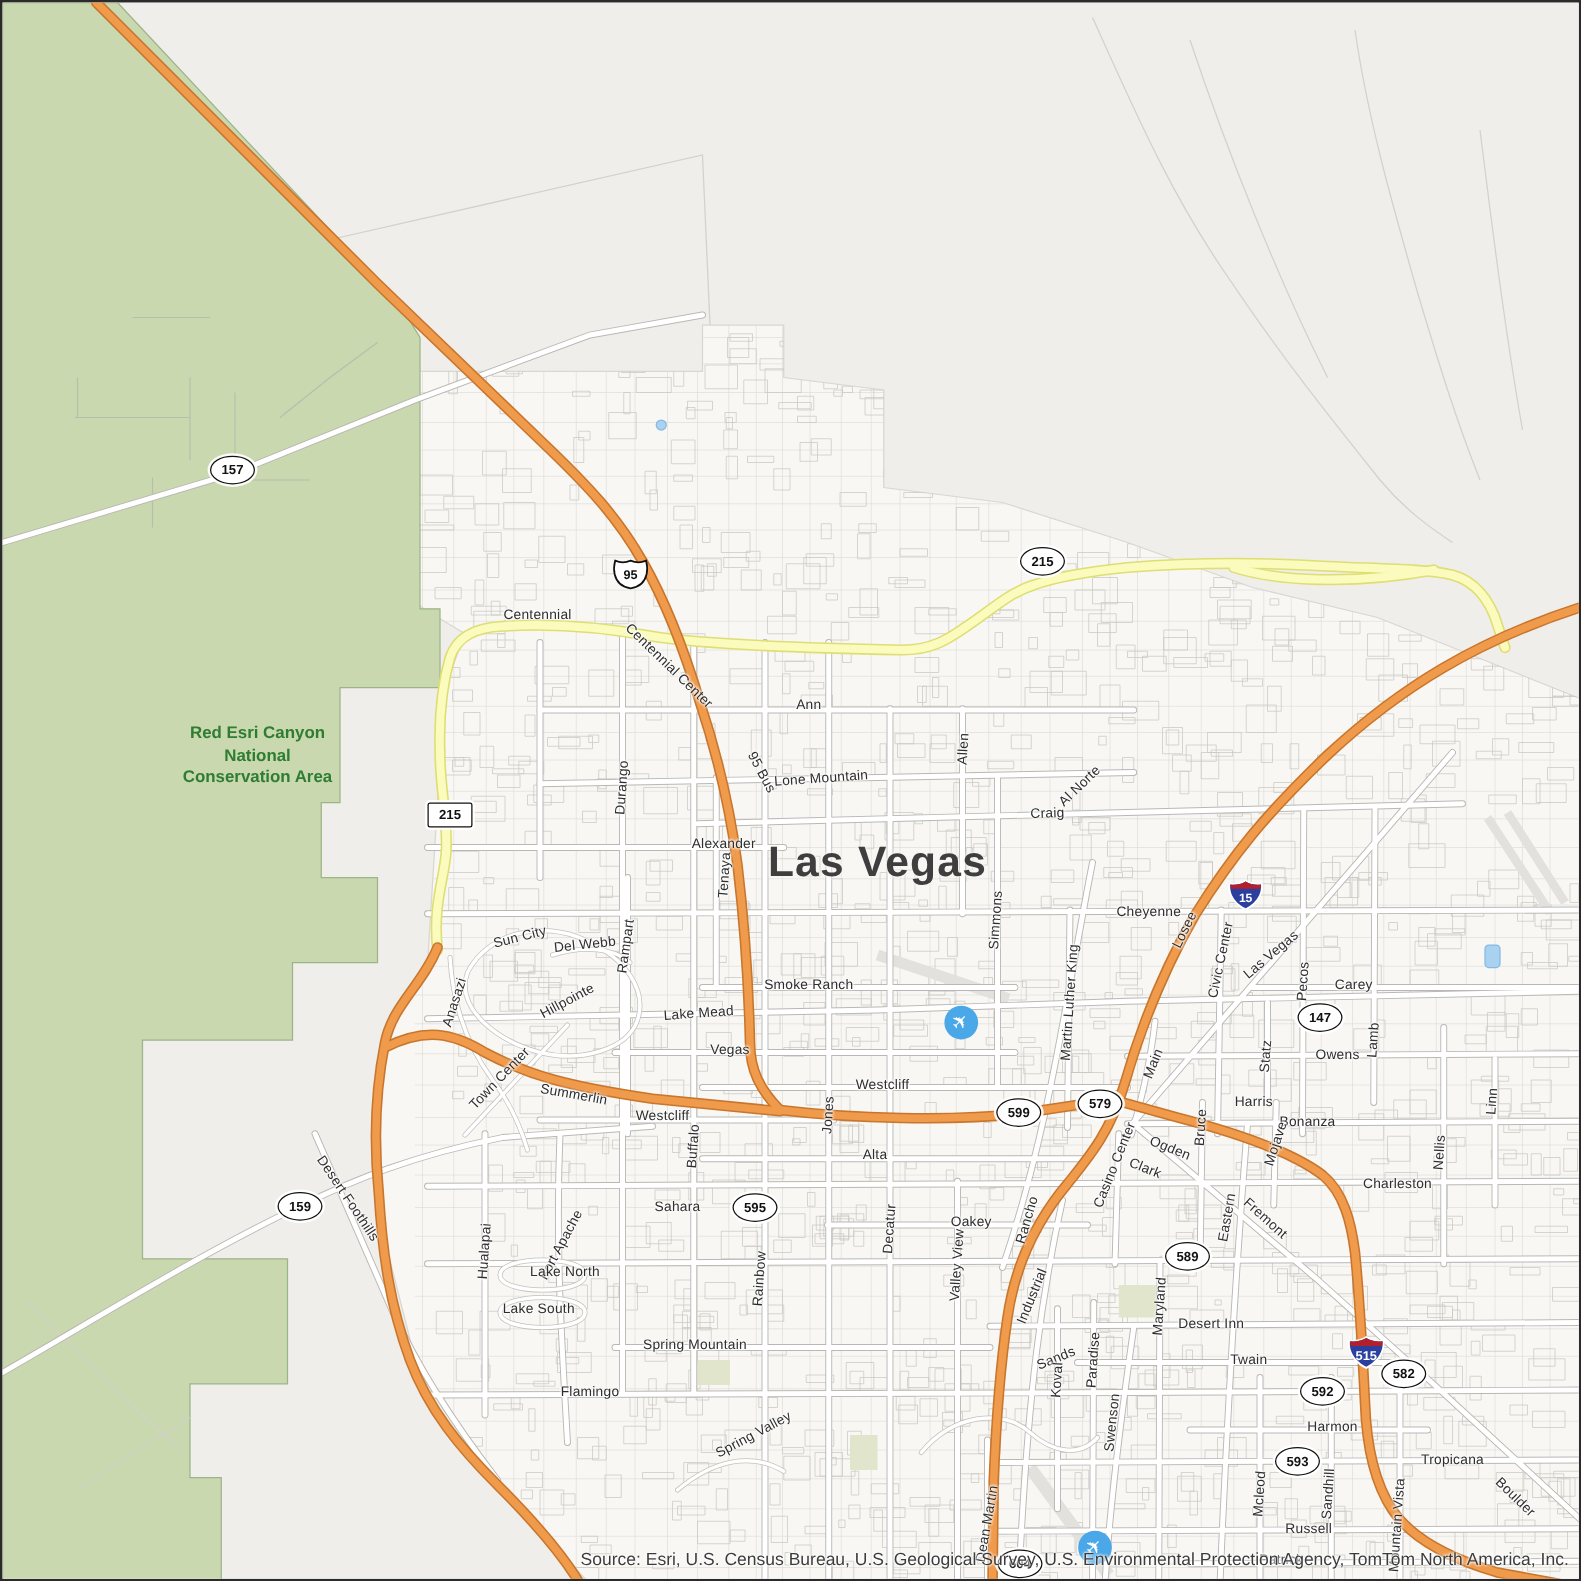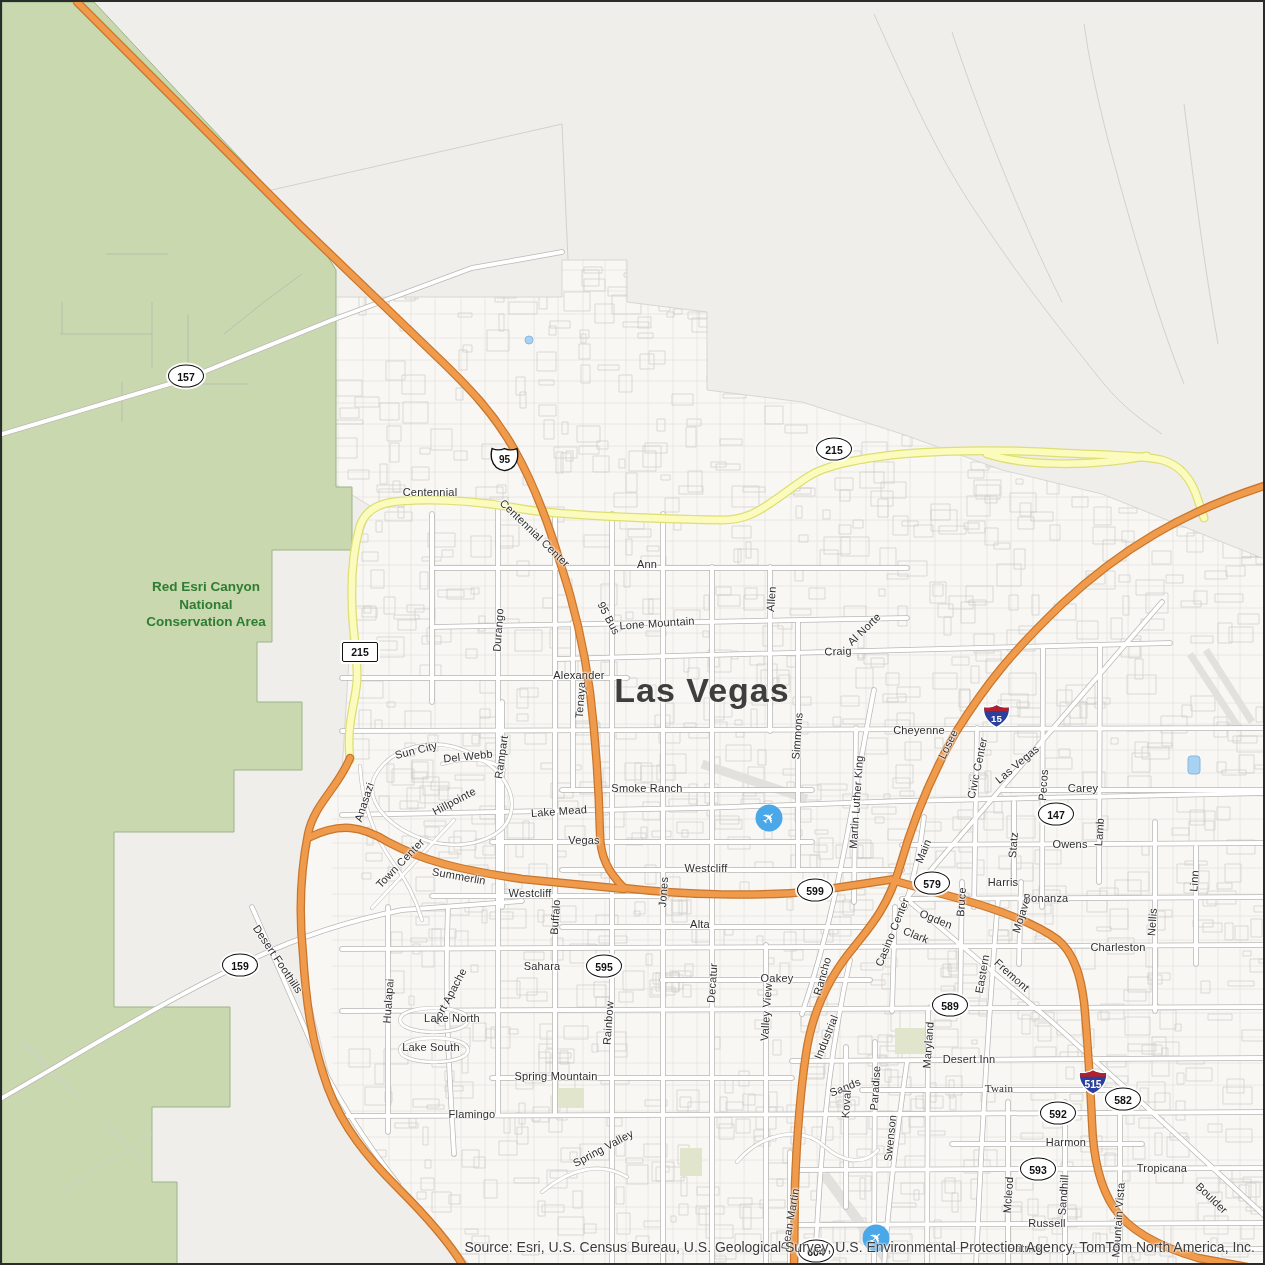--- a/index.html
+++ b/index.html
@@ -322,21 +322,21 @@
       <div class="street-label" style="left: 1010px; top: 973px; --r: 42deg;">Fremont</div>
       <div class="street-label" style="left: 386px; top: 999px; --r: -86deg;">Hualapai</div>
       <div class="street-label" style="left: 447px; top: 994px; --r: -62deg;">Fort Apache</div>
       <div class="street-label" style="left: 450px; top: 1016px; --r: 0deg;">Lake North</div>
       <div class="street-label" style="left: 429px; top: 1045px; --r: 0deg;">Lake South</div>
       <div class="street-label" style="left: 540px; top: 964px; --r: 0deg;">Sahara</div>
       <div class="street-label" style="left: 606px; top: 1021px; --r: -86deg;">Rainbow</div>
       <div class="street-label" style="left: 554px; top: 1074px; --r: 0deg;">Spring Mountain</div>
       <div class="street-label" style="left: 967px; top: 1057px; --r: 0deg;">Desert Inn</div>
       <div class="street-label" style="left: 926px; top: 1043px; --r: -86deg;">Maryland</div>
-      <div class="street-label" style="left: 997px; top: 1086px; font-family: Liberation Serif, serif; --r: 0deg;">Twain</div>
+      <div class="street-label" style="left: 997px; top: 1086px; --r: 0deg;">Twain</div>
       <div class="street-label" style="left: 843px; top: 1085px; --r: -22deg;">Sands</div>
       <div class="street-label" style="left: 844px; top: 1102px; --r: -86deg;">Koval</div>
       <div class="street-label" style="left: 873px; top: 1086px; --r: -86deg;">Paradise</div>
       <div class="street-label" style="left: 824px; top: 1035px; --r: -68deg;">Industrial</div>
       <div class="street-label" style="left: 470px; top: 1112px; --r: 0deg;">Flamingo</div>
       <div class="street-label" style="left: 601px; top: 1146px; --r: -28deg;">Spring Valley</div>
       <div class="street-label" style="left: 888px; top: 1136px; --r: -84deg;">Swenson</div>
       <div class="street-label" style="left: 1064px; top: 1140px; --r: 0deg;">Harmon</div>
       <div class="street-label" style="left: 1160px; top: 1166px; --r: 0deg;">Tropicana</div>
       <div class="street-label" style="left: 1210px; top: 1196px; --r: 44deg;">Boulder</div>
@@ -360,21 +360,21 @@
         <svg width="31" height="28" viewBox="0 0 40 34">
         <path d="M20,1 C25,4.5 31,5.5 37.5,4.5 C38.6,12 36.5,24.5 20,33 C3.5,24.5 1.4,12 2.5,4.5 C9,5.5 15,4.5 20,1 Z" fill="#fff"></path>
         <path d="M20,3 C24.5,5.8 30,6.8 35.8,6.1 C36.6,12.3 34.4,23.3 20,30.8 C5.6,23.3 3.4,12.3 4.2,6.1 C10,6.8 15.5,5.8 20,3 Z" fill="#2b3f9e"></path>
         <path d="M20,3 C24.5,5.8 30,6.8 35.8,6.1 L35.3,10.6 L4.7,10.6 L4.2,6.1 C10,6.8 15.5,5.8 20,3 Z" fill="#b3202c"></path>
         <text x="20" y="24.5" text-anchor="middle" font-size="12.5" font-weight="bold" fill="#fff" font-family="Liberation Sans, sans-serif">15</text>
         </svg>
       </div>
       <div class="shield shield-oval" style="width: 34px; height: 21px; left: 1054px; top: 812px;">147</div>
       <div class="shield shield-oval" style="width: 34px; height: 21px; left: 238px; top: 963px;">159</div>
       <div class="shield shield-oval" style="width: 34px; height: 21px; left: 813px; top: 888px;">599</div>
-      <div class="shield shield-oval" style="width: 34px; height: 21px; left: 930px; top: 881px;">579</div>
+      <div class="shield shield-oval" style="width: 34px; height: 21px; left: 878px; top: 881px;">579</div>
       <div class="shield shield-oval" style="width: 34px; height: 21px; left: 602px; top: 964px;">595</div>
       <div class="shield shield-oval" style="width: 34px; height: 21px; left: 948px; top: 1003px;">589</div>
       <div class="shield shield-svg" style="left: 1073px; top: 1066px;">
         <svg width="36" height="28" viewBox="0 0 40 34">
         <path d="M20,1 C25,4.5 31,5.5 37.5,4.5 C38.6,12 36.5,24.5 20,33 C3.5,24.5 1.4,12 2.5,4.5 C9,5.5 15,4.5 20,1 Z" fill="#fff"></path>
         <path d="M20,3 C24.5,5.8 30,6.8 35.8,6.1 C36.6,12.3 34.4,23.3 20,30.8 C5.6,23.3 3.4,12.3 4.2,6.1 C10,6.8 15.5,5.8 20,3 Z" fill="#2b3f9e"></path>
         <path d="M20,3 C24.5,5.8 30,6.8 35.8,6.1 L35.3,10.6 L4.7,10.6 L4.2,6.1 C10,6.8 15.5,5.8 20,3 Z" fill="#b3202c"></path>
         <text x="20" y="24.5" text-anchor="middle" font-size="12.5" font-weight="bold" fill="#fff" font-family="Liberation Sans, sans-serif">515</text>
         </svg>
       </div>

